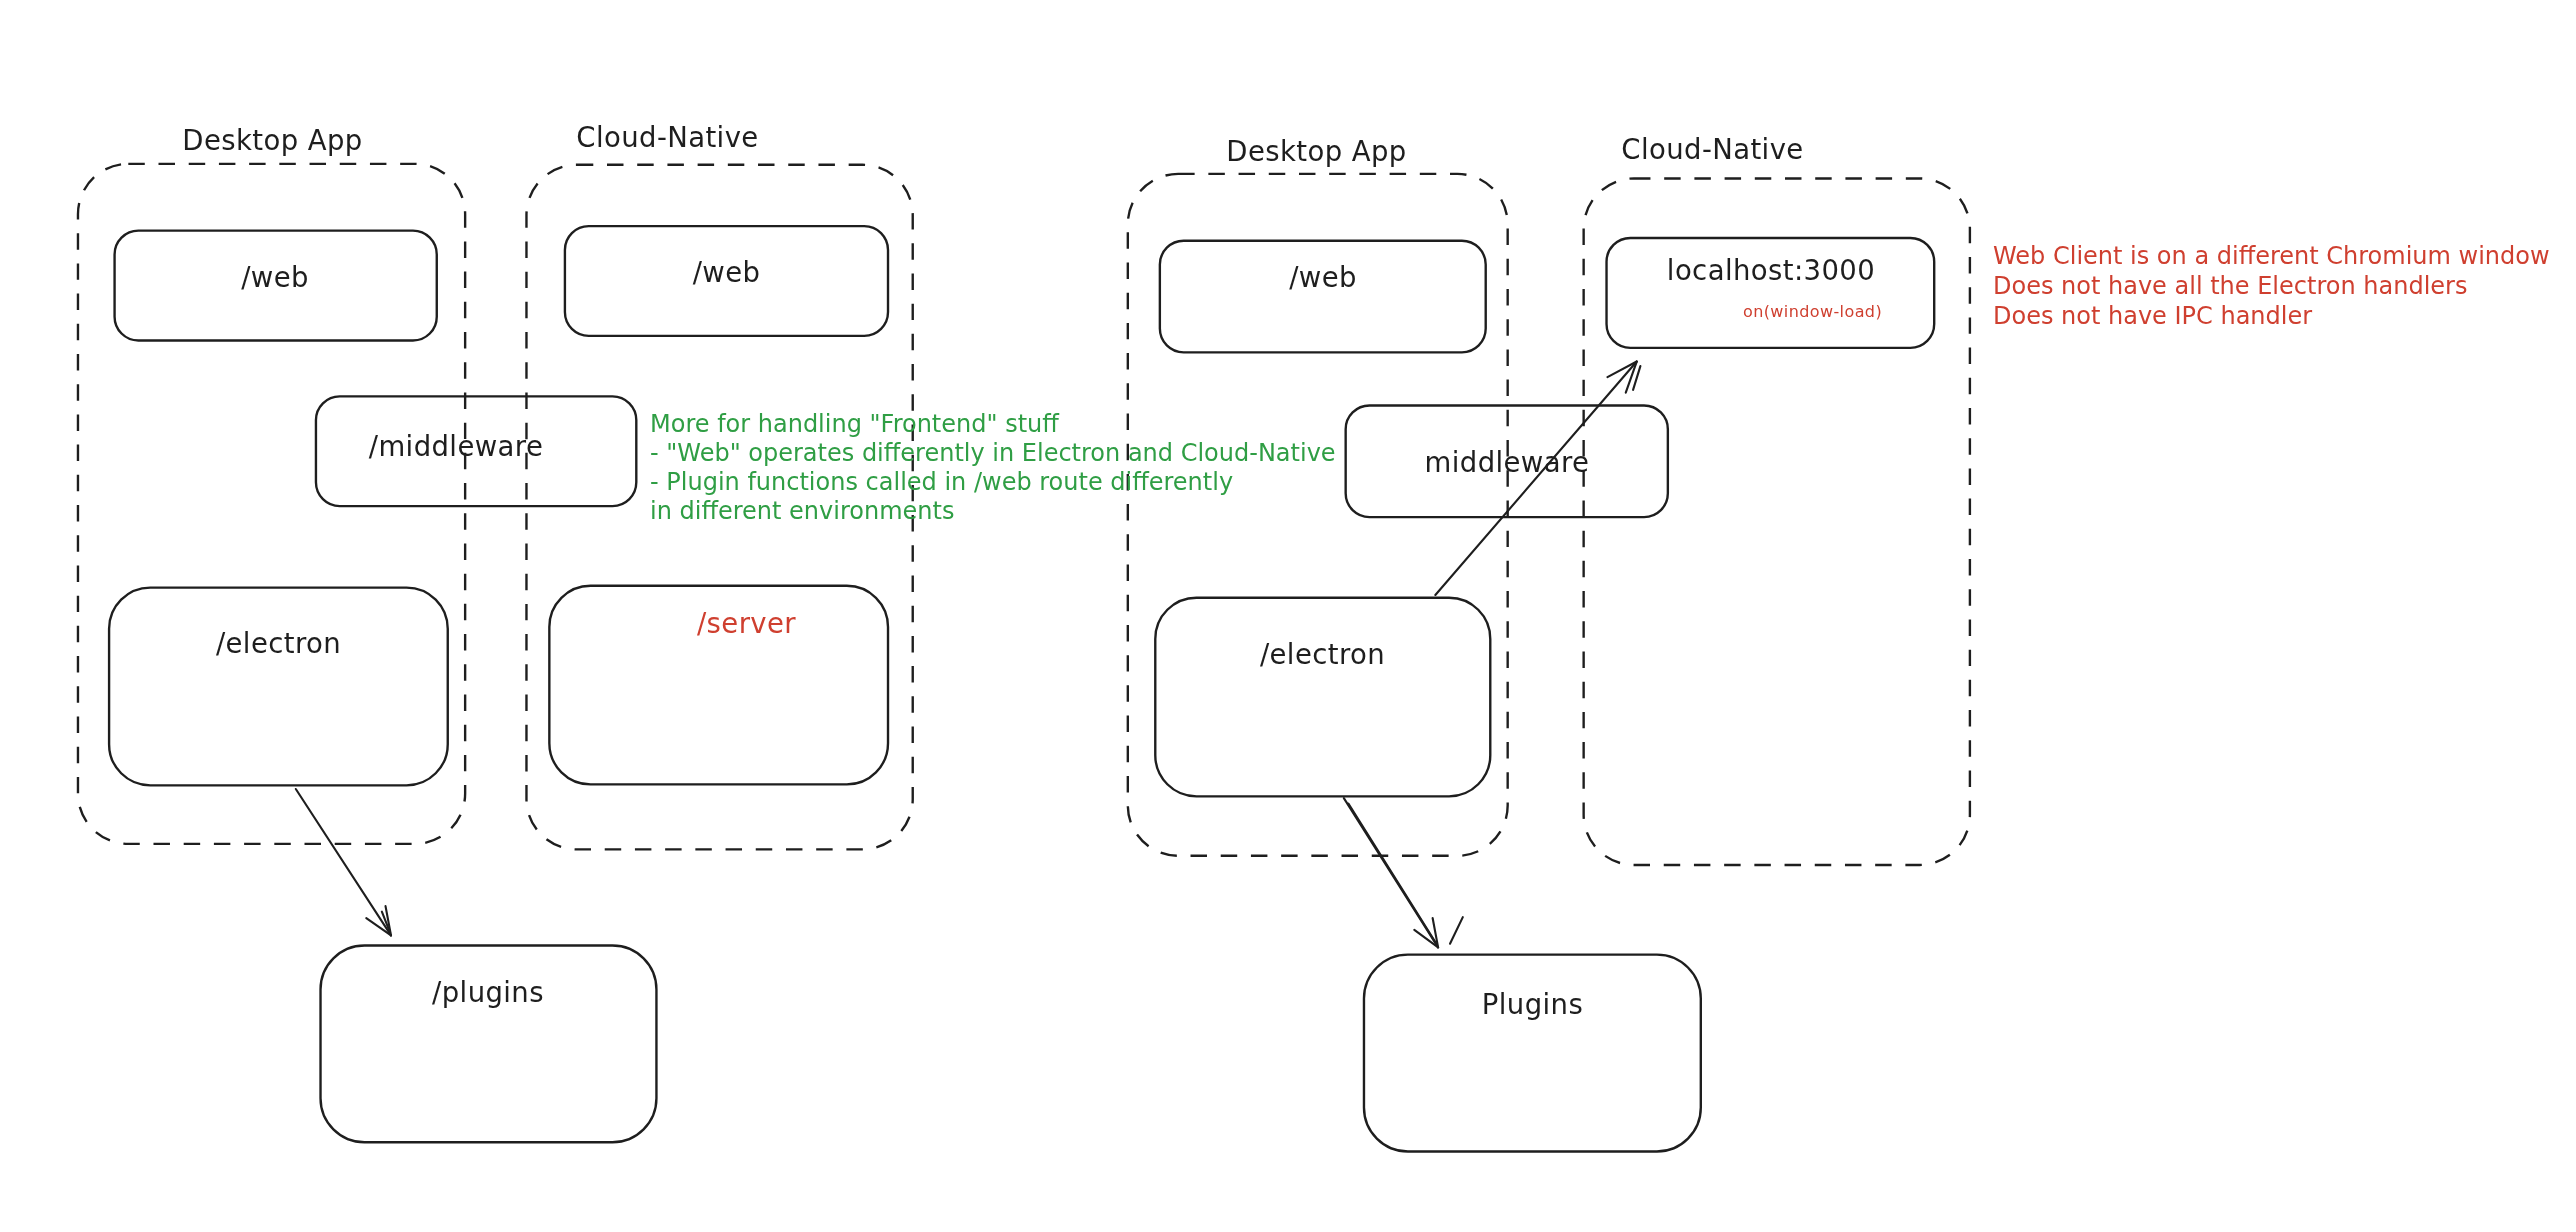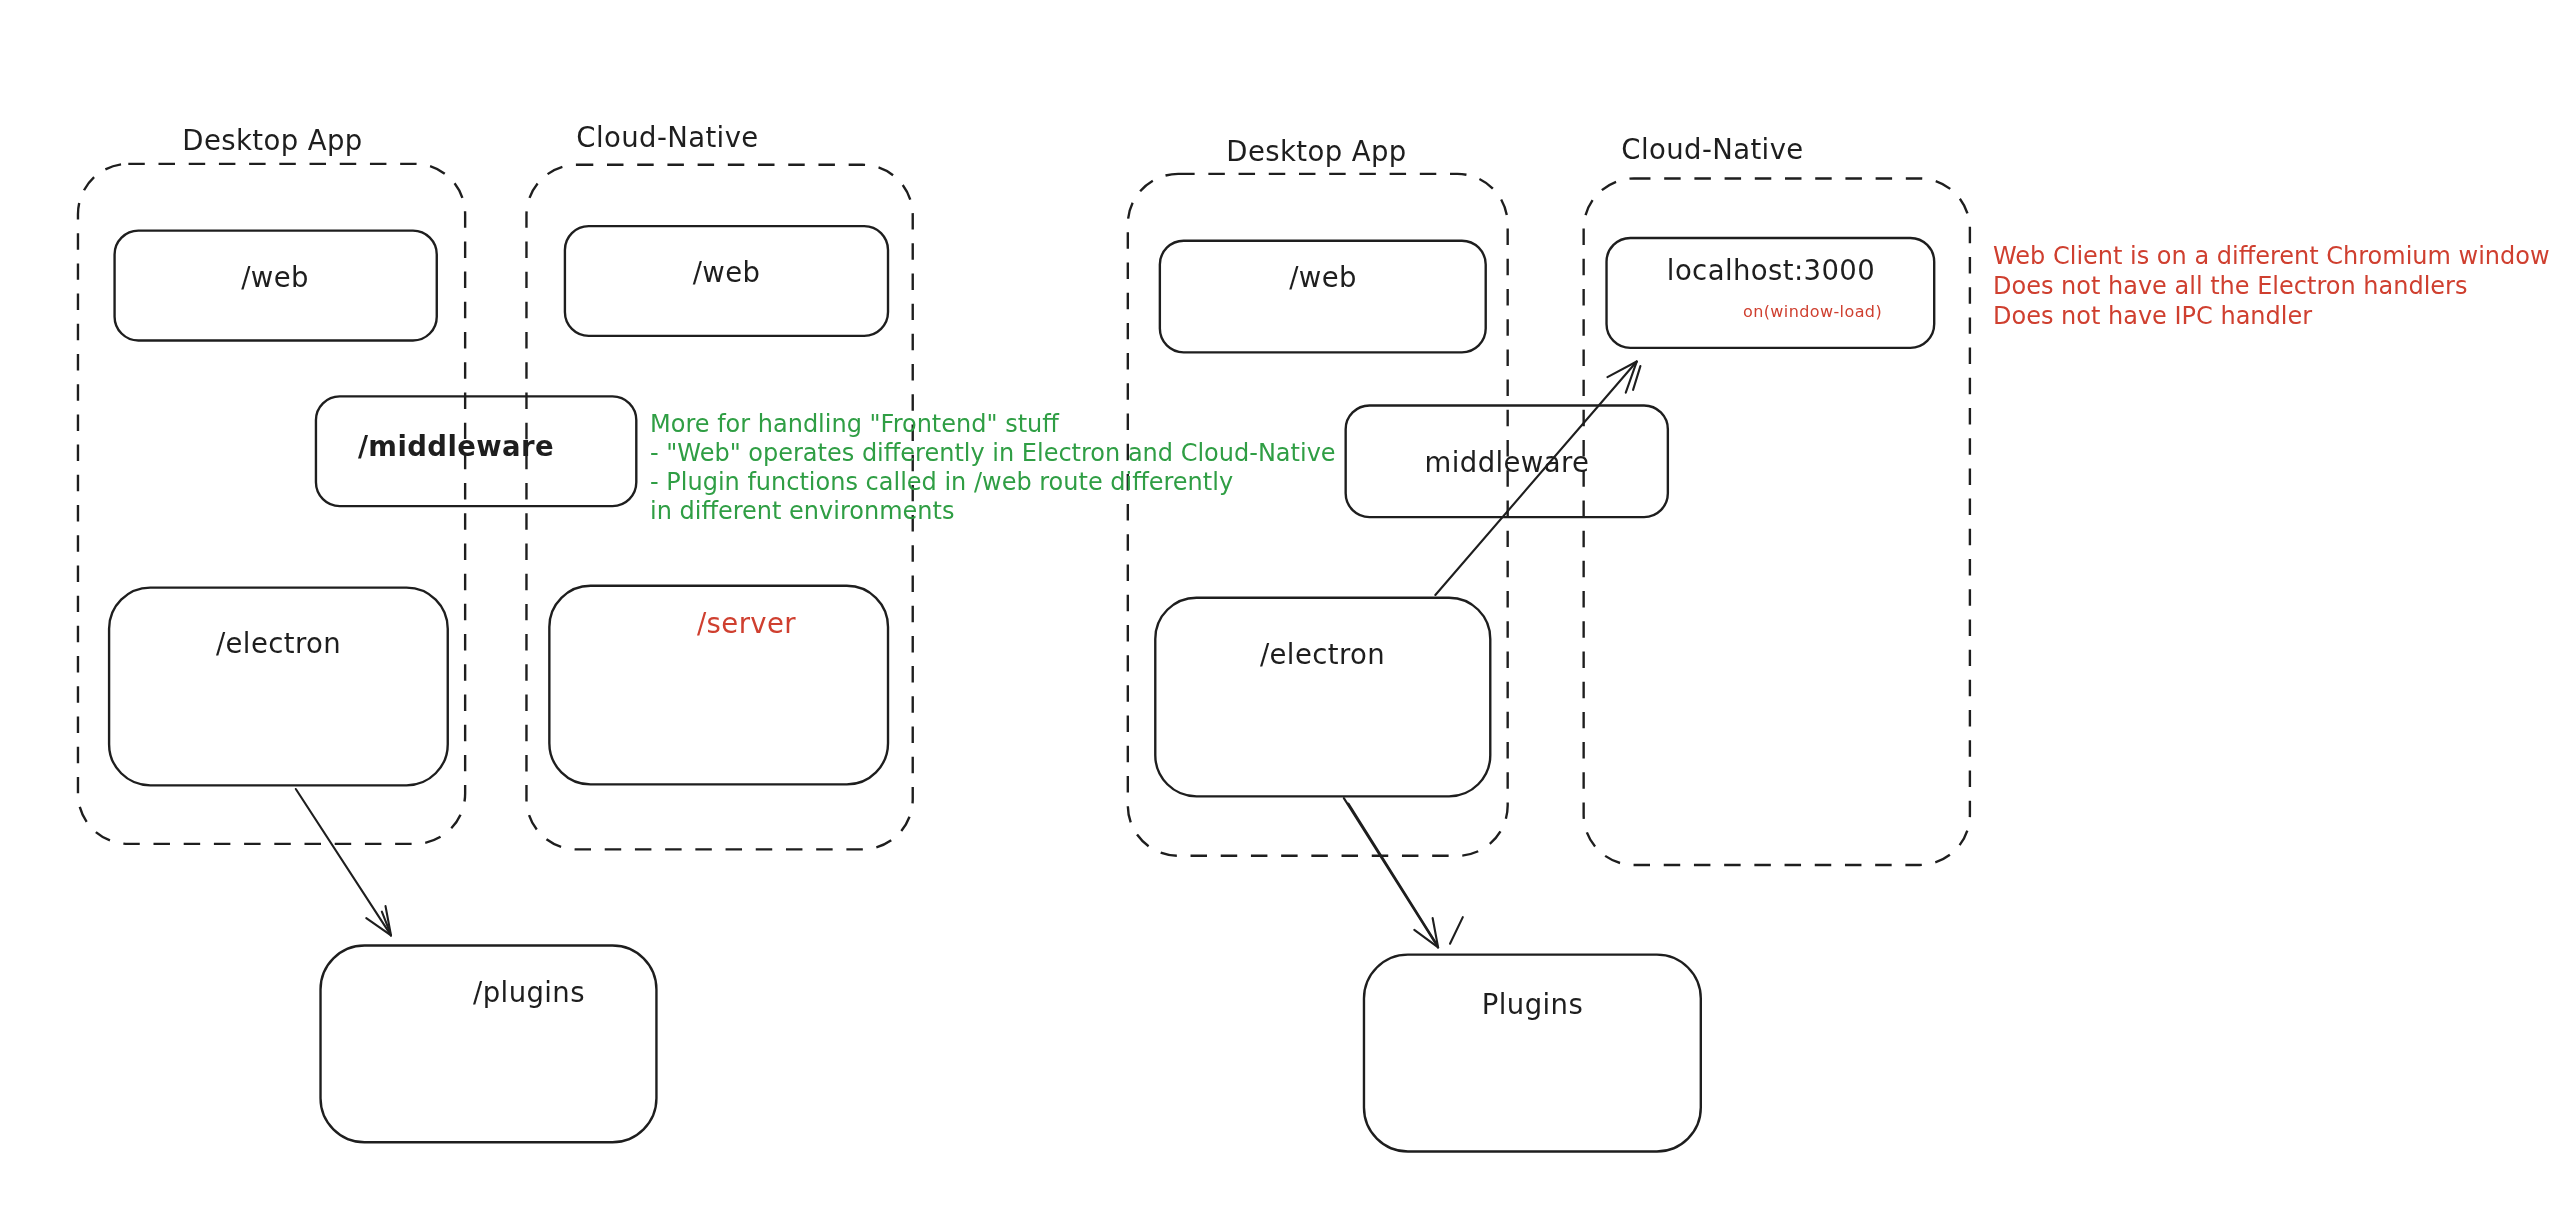--- a/index.html
+++ b/index.html
@@ -87,24 +87,24 @@
       <path class="arrow" d="M1571,1035 L1565,1003"></path>
       <path class="arrow" d="M1598,1002 L1584,1031"></path>
     </g>
   </svg>
 
   <div class="txt group-title" style="left:167px;top:124px;width:211px;">Desktop App</div>
   <div class="txt group-title" style="left:576px;top:121px;width:183px;">Cloud-Native</div>
 
   <div class="txt box-label" style="left:114px;top:261px;width:322px;">/web</div>
   <div class="txt box-label" style="left:565px;top:256px;width:323px;">/web</div>
-  <div class="txt box-label" style="left:316px;top:430px;width:280px;font-weight:bold;">/middleware</div>
+  <div class="txt box-label" style="left:316px;top:430px;width:280px;">/middleware</div>
   <div class="txt box-label" style="left:109px;top:627px;width:339px;">/electron</div>
   <div class="txt box-label red" style="left:549px;top:607px;width:339px;margin-left:28px;">/server</div>
-  <div class="txt box-label" style="left:320px;top:976px;width:336px;padding-left:41px;">/plugins</div>
+  <div class="txt box-label" style="left:320px;top:976px;width:336px;">/plugins</div>
 
   <div class="note note-green" style="left:650px;top:410px;">
     <div>More for handling "Frontend" stuff</div>
     <div>- "Web" operates differently in Electron and Cloud-Native</div>
     <div>- Plugin functions called in /web route differently</div>
     <div>in different environments</div>
   </div>
 
   <div class="txt group-title" style="left:1225px;top:135px;width:183px;">Desktop App</div>
   <div class="txt group-title" style="left:1621px;top:133px;width:183px;">Cloud-Native</div>

